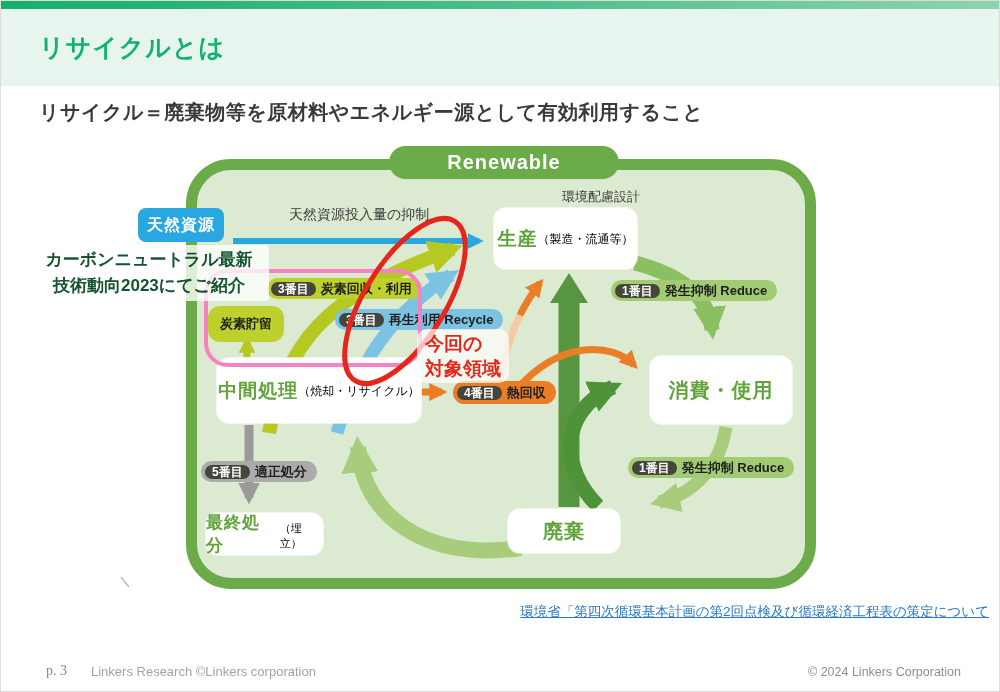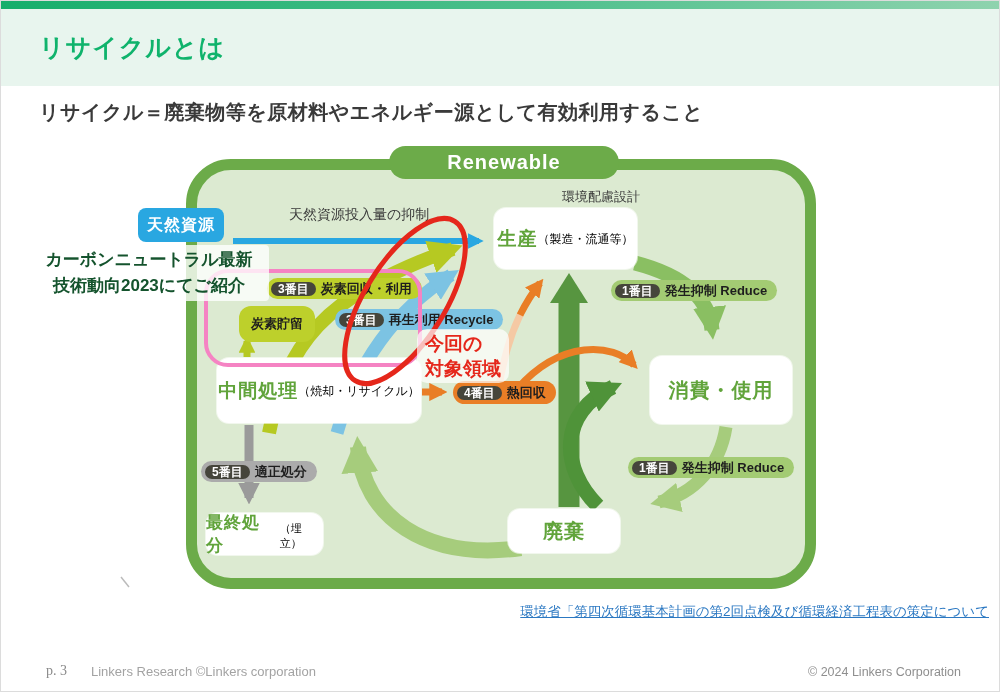--- a/index.html
+++ b/index.html
@@ -126,21 +126,21 @@
   </div>
   <div class="abs node" style="left:205px;top:512px;width:117px;height:42px;flex-direction:row;gap:3px;">
     <span class="t" style="font-size:17px;">最終処分</span>
     <span class="s" style="font-size:11px;margin-top:3px;">（埋立）</span>
   </div>
 
   <div class="abs pill" style="left:266px;top:277px;background:#bdd02b;">
     <span class="badge">3番目</span>
     <span class="lbl">炭素回収・利用</span>
   </div>
-  <div class="abs pill" style="left:207px;top:305px;background:#bdd02b;padding:18px 12px;justify-content:center;margin-left:31px;">
+  <div class="abs pill" style="left:207px;top:305px;background:#bdd02b;padding:18px 12px;justify-content:center;">
     <span class="lbl">炭素貯留</span>
   </div>
   <div class="abs pill" style="left:334px;top:308px;background:#7cc3e3;">
     <span class="badge">3番目</span>
     <span class="lbl">再生利用 Recycle</span>
   </div>
   <div class="abs pill" style="left:610px;top:279px;background:#a3cb73;">
     <span class="badge">1番目</span>
     <span class="lbl">発生抑制 Reduce</span>
   </div>

